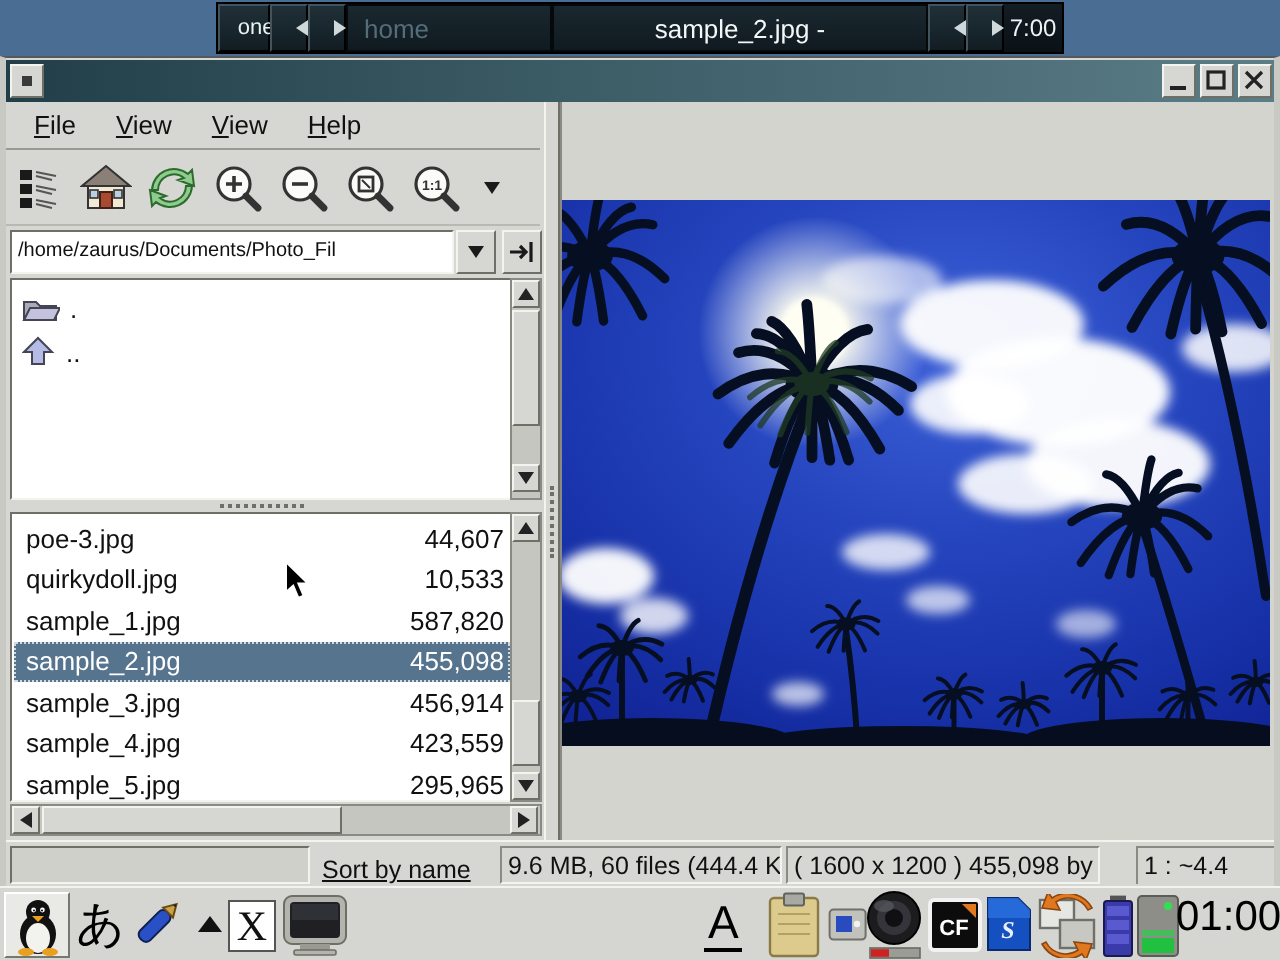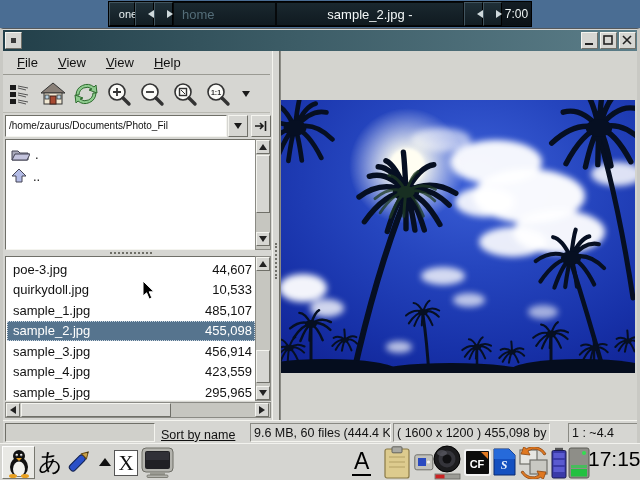--- a/index.html
+++ b/index.html
@@ -288,21 +288,21 @@
     <div class="frow" style="top:2px">
         <span>poe-3.jpg</span>
         <span class="fsize">44,607</span>
       </div>
     <div class="frow" style="top:22.5px">
         <span>quirkydoll.jpg</span>
         <span class="fsize">10,533</span>
       </div>
     <div class="frow" style="top:43px">
         <span>sample_1.jpg</span>
-        <span class="fsize">485,107</span>
+        <span class="fsize">587,820</span>
       </div>
     <div class="frow sel" style="top:63.5px">
         <span>sample_2.jpg</span>
         <span class="fsize">455,098</span>
       </div>
     <div class="frow" style="top:84px">
         <span>sample_3.jpg</span>
         <span class="fsize">456,914</span>
       </div>
     <div class="frow" style="top:104.5px">
@@ -548,18 +548,18 @@
     <rect x="2.5" y="6" width="11" height="5" fill="#5a5ad0"></rect>
     <rect x="2.5" y="13" width="11" height="5" fill="#5a5ad0"></rect>
     <rect x="2.5" y="20" width="11" height="5" fill="#5a5ad0"></rect>
   </svg>
   <svg class="abs" style="left:568px; top:3px;" width="22" height="32">
     <rect x="1" y="1" width="20" height="30" rx="2" fill="#8e8e88" stroke="#5c5c56" stroke-width="1"></rect>
     <rect x="3" y="22" width="16" height="7.5" fill="#22c040"></rect>
     <rect x="3" y="18" width="16" height="3" fill="#2ad04a" opacity=".7"></rect>
     <circle cx="16" cy="6" r="2" fill="#30e050"></circle>
   </svg>
-  <div class="dock-clock"><span>17:15</span></div>
+  <div class="dock-clock"><span>01:00</span></div>
 </div>
 
 <svg class="cursor" viewBox="0 0 14 20">
   <polygon points="1,0 1,15 4.6,11.8 7.2,18 9.8,16.8 7.2,10.8 12,10.8" fill="#000" stroke="#fff" stroke-width="1"></polygon>
 </svg>
 
 </body></html>

